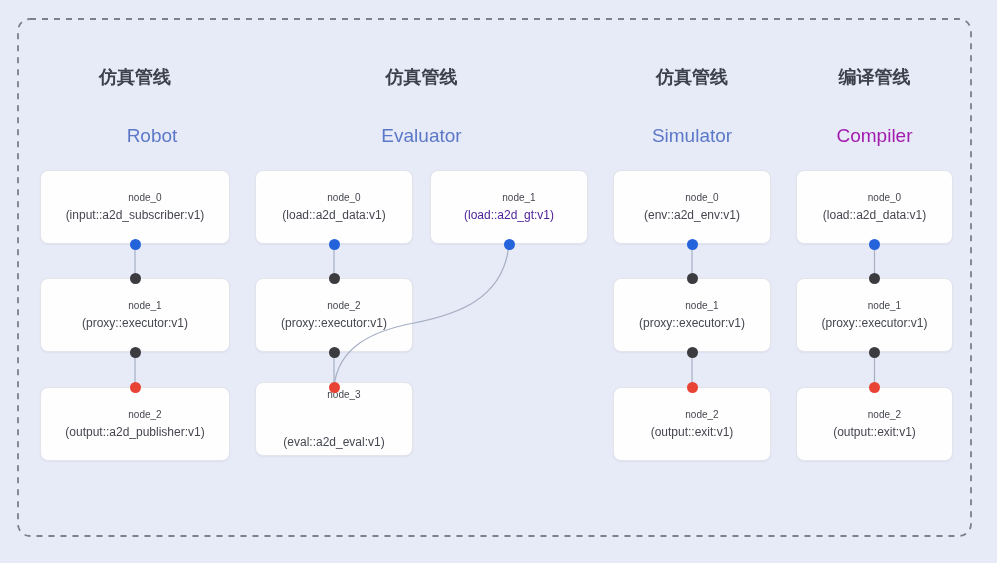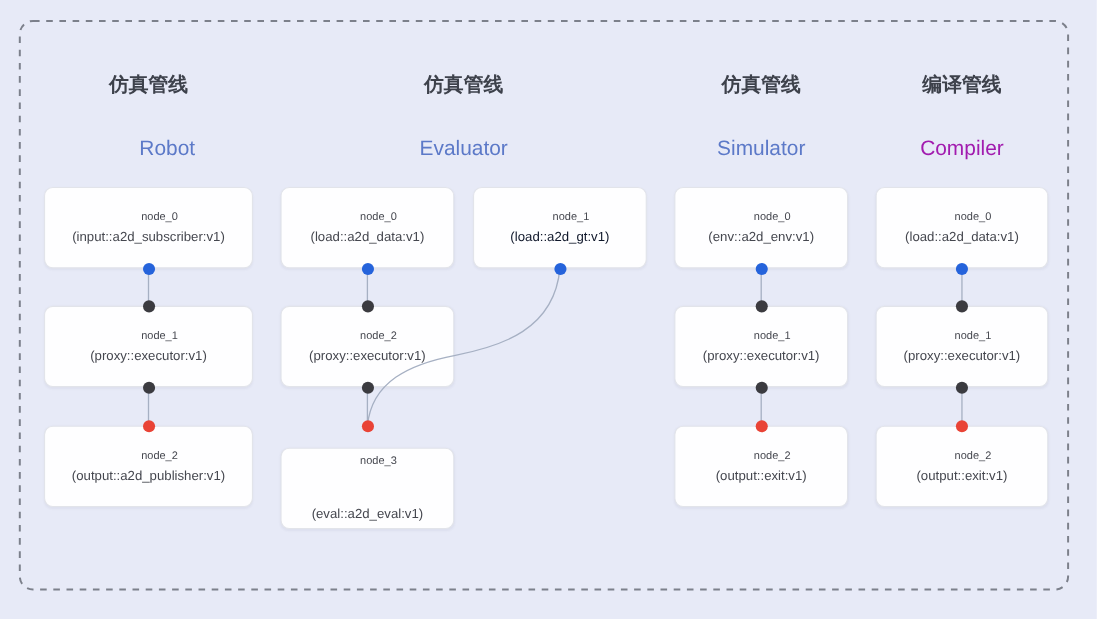--- a/index.html
+++ b/index.html
@@ -109,28 +109,28 @@
       <span class="node-label" style="color: rgb(69, 71, 79);">node_0</span>
       <span class="node-sublabel" style="color: rgb(69, 71, 79);">(load::a2d_data:v1)</span>
     </div>
     <div class="port-dot" style="left: 328.5px; top: 238.5px; background: rgb(37, 99, 219);"></div>
     <div class="node-box" style="left: 255px; top: 278px; width: 158px; height: 74px;">
       <span class="node-label" style="color: rgb(69, 71, 79);">node_2</span>
       <span class="node-sublabel" style="color: rgb(69, 71, 79);">(proxy::executor:v1)</span>
     </div>
     <div class="port-dot" style="left: 328.5px; top: 272.5px; background: rgb(59, 59, 64);"></div>
     <div class="port-dot" style="left: 328.5px; top: 346.5px; background: rgb(59, 59, 64);"></div>
-    <div class="node-box" style="left: 255px; top: 407px; width: 158px; height: 74px; gap: 36px;">
+    <div class="node-box" style="left: 255px; top: 382px; width: 158px; height: 74px; gap: 36px;">
       <span class="node-label" style="color: rgb(69, 71, 79);">node_3</span>
       <span class="node-sublabel" style="color: rgb(69, 71, 79);">(eval::a2d_eval:v1)</span>
     </div>
     <div class="port-dot" style="left: 328.5px; top: 381.5px; background: rgb(233, 67, 54);"></div>
     <div class="node-box" style="left: 430px; top: 170px; width: 158px; height: 74px;">
       <span class="node-label" style="color: rgb(69, 71, 79);">node_1</span>
-      <span class="node-sublabel" style="color: #0f172a; text-align: right;">(load::a2d_gt:v1)</span>
+      <span class="node-sublabel" style="color: #4c1d95; text-align: right;">(load::a2d_gt:v1)</span>
     </div>
     <div class="port-dot" style="left: 503.5px; top: 238.5px; background: rgb(37, 99, 219);"></div>
     <div class="title-zh" style="left: 692px; top: 68px; color: rgb(61, 65, 75);">仿真管线</div>
     <div class="title-en" style="left: 692px; top: 126px; color: rgb(92, 121, 200);">Simulator</div>
     <div class="node-box" style="left: 613px; top: 170px; width: 158px; height: 74px;">
       <span class="node-label" style="color: rgb(69, 71, 79);">node_0</span>
       <span class="node-sublabel" style="color: rgb(69, 71, 79);">(env::a2d_env:v1)</span>
     </div>
     <div class="port-dot" style="left: 686.5px; top: 238.5px; background: rgb(37, 99, 219);"></div>
     <div class="node-box" style="left: 613px; top: 278px; width: 158px; height: 74px;">

